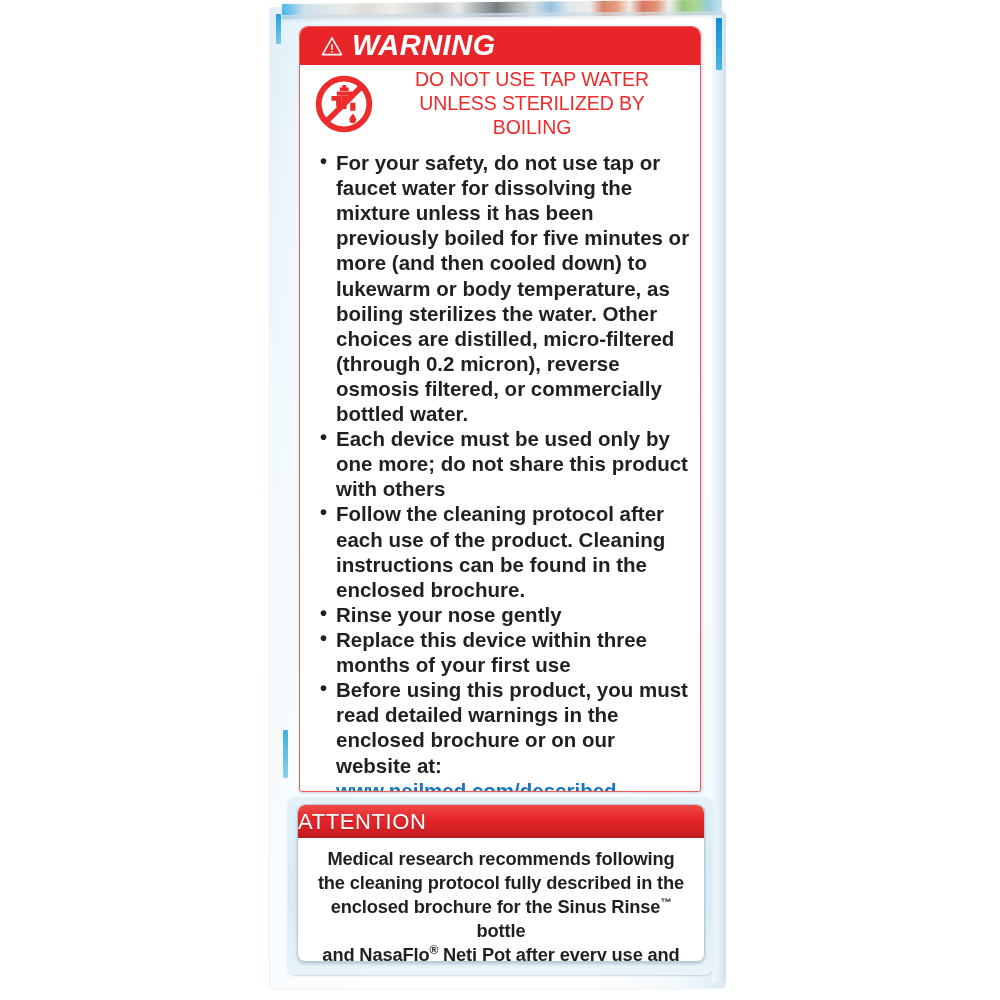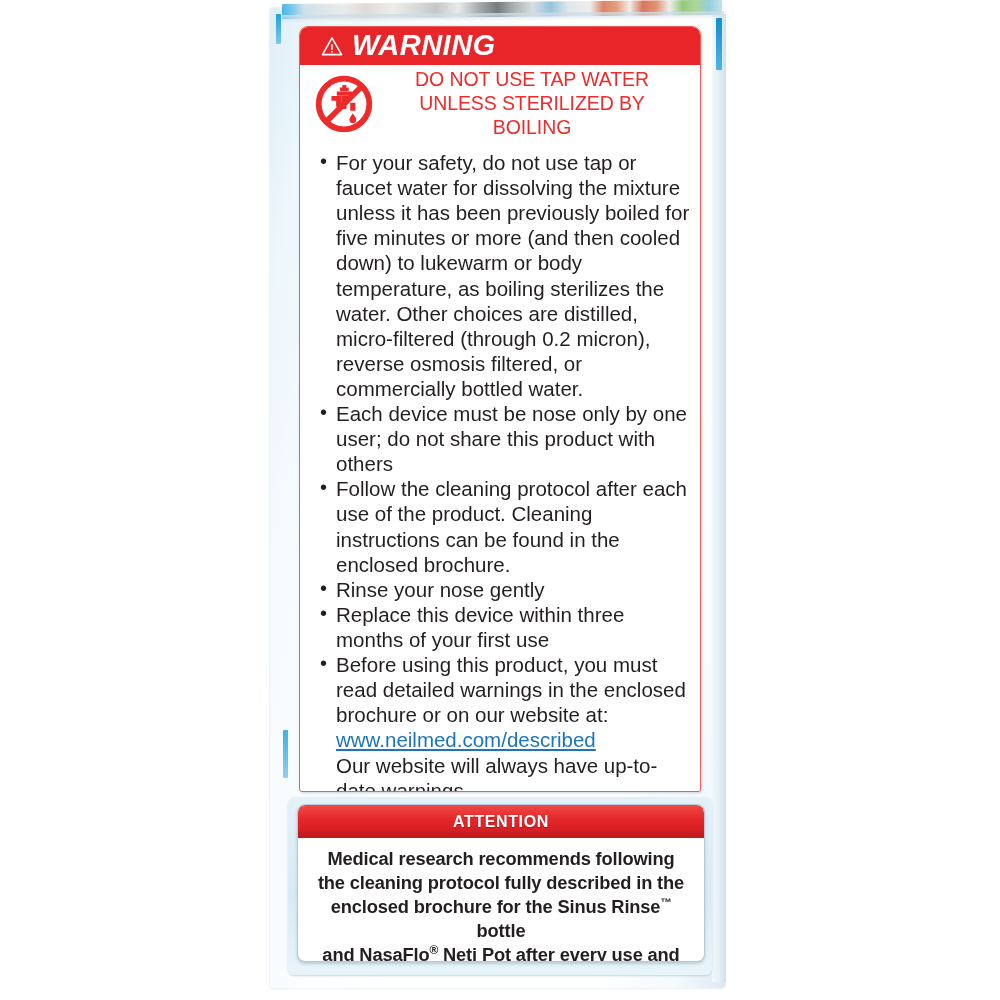--- a/index.html
+++ b/index.html
@@ -172,20 +172,21 @@
     padding: 0 10px 0 19px;
     list-style: none;
     color: #231f20;
     font-size: 20.5px;
     line-height: 1.225;
   }
   .bullets li {
     position: relative;
     padding-left: 17px;
     margin-bottom: 0px;
+    font-weight: bold;
   }
   .bullets li::before {
     content: "•";
     position: absolute;
     left: 1px;
     top: -1px;
     font-size: 20px;
     color: #231f20;
   }
   .sub-line {
@@ -218,24 +219,23 @@
     border: 1px solid #b9c9d6;
     box-shadow: 0 2px 3px rgba(120,145,160,.4);
     overflow: hidden;
   }
   .attention-header {
     height: 33px;
     background: linear-gradient(180deg, #f04a46 0%, #e5272b 42%, #d41f23 78%, #b91a1d 100%);
     border-radius: 7px 7px 0 0;
     display: flex;
     align-items: center;
-    justify-content: center;
     color: #ffffff;
-    font-weight: bold;
-    font-size: 16px;
+    font-weight: normal;
+    font-size: 22px;
     letter-spacing: .6px;
     text-shadow: 0 1px 1px rgba(0,0,0,.25);
   }
   .attention-body {
     padding: 9px 10px 0 10px;
     text-align: center;
     color: #231f20;
     font-weight: bold;
     font-size: 18.3px;
     line-height: 1.31;
@@ -295,21 +295,21 @@
         <span>DO NOT USE TAP WATER</span><br>
         <span>UNLESS STERILIZED BY BOILING</span>
       </div>
     </div>
 
     <ul class="bullets">
       <li>
         <span>For your safety, do not use tap or faucet water for dissolving the mixture unless it has been previously boiled for five minutes or more (and then cooled down) to lukewarm or body temperature, as boiling sterilizes the water. Other choices are distilled, micro-filtered (through 0.2 micron), reverse osmosis filtered, or commercially bottled water.</span>
       </li>
       <li>
-        <span>Each device must be nose only by one user; do not share this product with others</span>
+        <span>Each device must be used only by one more; do not share this product with others</span>
       </li>
       <li>
         <span>Follow the cleaning protocol after each use of the product. Cleaning instructions can be found in the enclosed brochure.</span>
       </li>
       <li>
         <span>Rinse your nose gently</span>
       </li>
       <li>
         <span>Replace this device within three months of your first use</span>
       </li>

